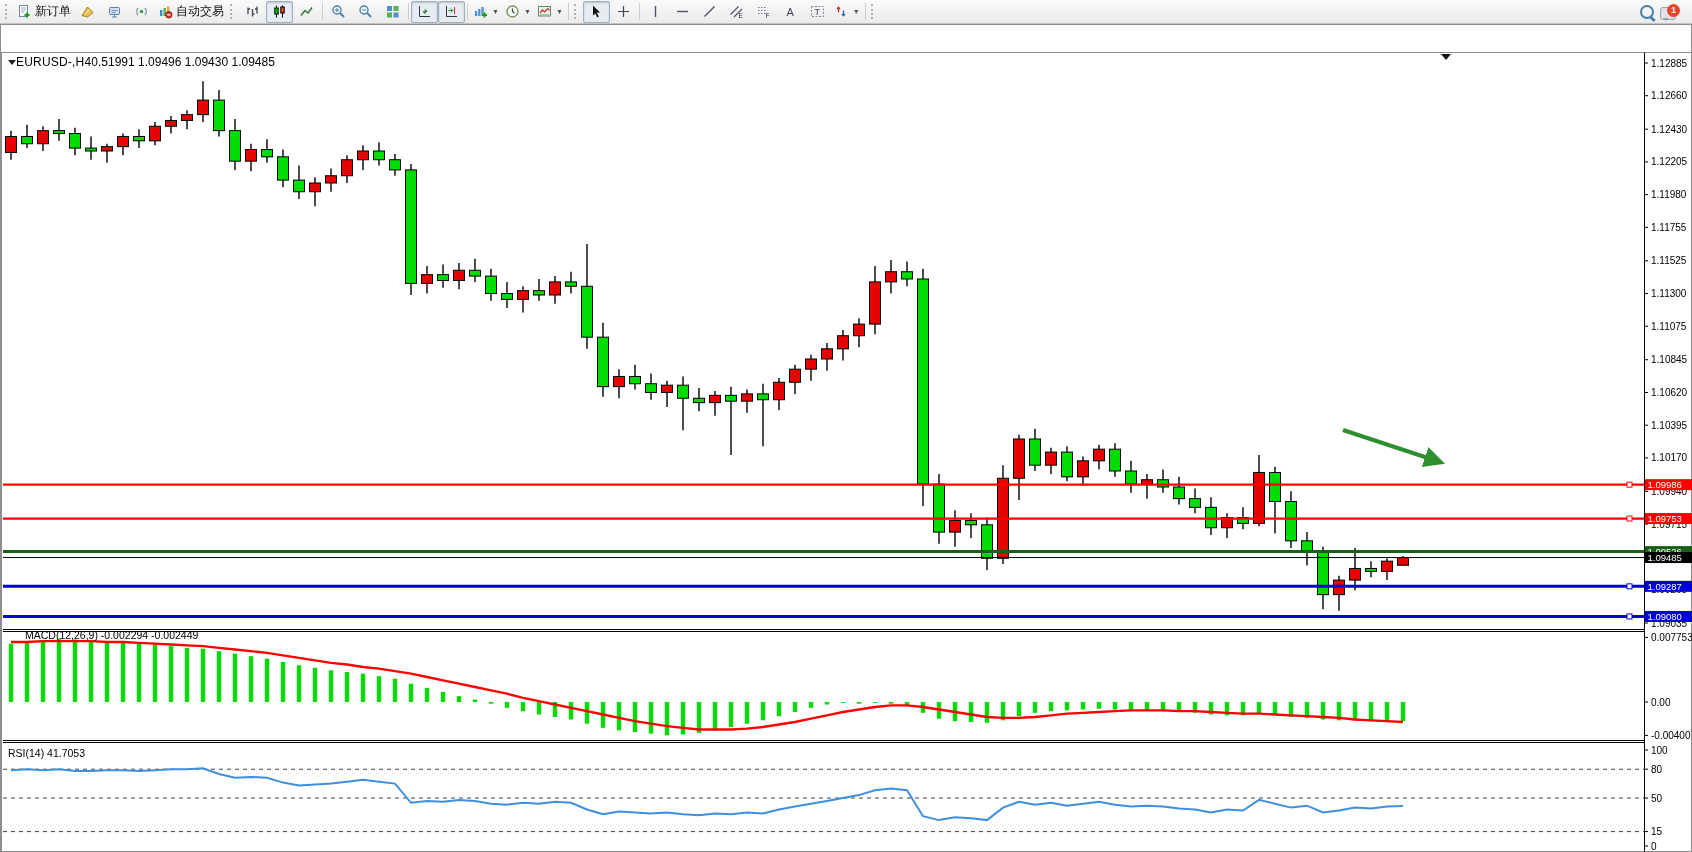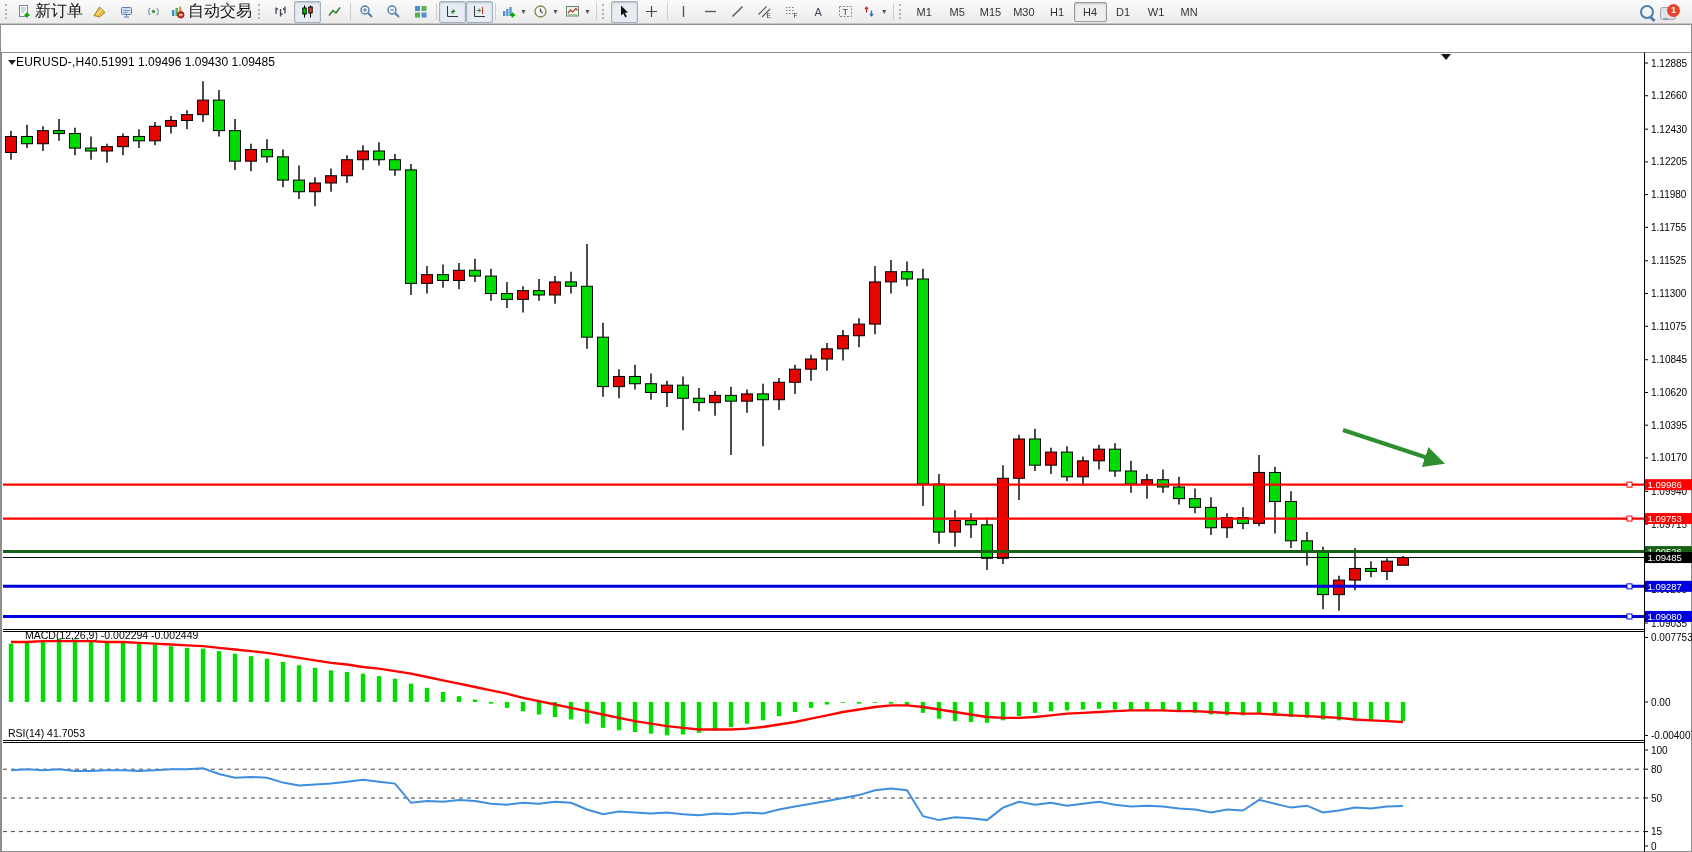--- a/index.html
+++ b/index.html
@@ -9,41 +9,41 @@
     background:linear-gradient(#fafafa,#ebebeb);border-bottom:1px solid #c3c3c3;
     display:flex;align-items:center;padding:0 2px;box-sizing:border-box;z-index:5}
   .grip{width:3px;height:15px;margin:0 4px 0 3px;border-left:2px dotted #b3b3b3}
   .sepv{width:1px;height:17px;background:#cdcdcd;margin:0 2px}
   .tbtn{height:20px;min-width:21px;display:flex;align-items:center;justify-content:center;
     padding:0 2px;border:1px solid transparent;border-radius:2px;font-size:12px;color:#222;gap:3px;cursor:default}
   .tbtn.pressed{background:#e7ecf2;border-color:#9fb0c0;box-shadow:inset 0 1px 2px #b8c2cc}
   .tf{font-size:11px;color:#333;padding:0 5px;height:18px}
   .tf.active{background:#efefef;border-color:#9a9a9a;box-shadow:inset 0 1px 2px #bbb}
   .caret{font-size:7px;color:#555;margin-left:1px}
-  .cjk{font-size:16px;color:#111;white-space:nowrap}
+  .cjk{font-size:12px;color:#111;white-space:nowrap}
   .right-cluster{margin-left:auto;display:flex;align-items:center;gap:6px;padding-right:8px}
   .mag{width:10px;height:10px;border:2px solid #4d7fae;border-radius:50%;position:relative;display:inline-block}
   .mag::after{content:"";position:absolute;width:2.5px;height:6px;background:#4d7fae;
     left:9px;top:9px;transform:rotate(-45deg)}
   .bubble{width:14px;height:11px;background:#dfe3e8;border:1px solid #9aa2aa;border-radius:3px;
     position:relative;display:inline-block}
   .bubble::after{content:"";position:absolute;left:2px;top:10px;border:3px solid transparent;border-top-color:#9aa2aa}
   .badge{position:absolute;top:1px;right:2px;min-width:13px;height:13px;background:#e8432d;color:#fff;
     border-radius:8px;font-size:9px;font-weight:bold;display:flex;align-items:center;justify-content:center;z-index:6}
   
   .chart-window{position:absolute;top:24px;left:0;width:1692px;height:828px;
     border:1px solid #8e8e8e;box-sizing:border-box;background:#fff}
   #chart-svg{position:absolute;top:27px;left:0}
   .chart-title{position:absolute;top:30px;left:7px;font-size:12px;color:#000;z-index:4;display:flex;align-items:center;}
   .tri-down{width:0;height:0;border:4px solid transparent;border-top:5px solid #222;margin-top:4px}
   .shift-marker{position:absolute;top:29px;left:1440px;width:0;height:0;
     border:5px solid transparent;border-top:6px solid #111;z-index:4}
   .ind-label{position:absolute;font-size:10.5px;color:#000;z-index:4;white-space:nowrap}
   #macd-label{top:604px;left:24px}
-  #rsi-label{top:702px;left:7px}
+  #rsi-label{top:722px;left:7px}
   .icon{display:inline-block;line-height:0}
 </style>
 </head>
 <body>
 
 <div class="toolbar">
   <div class="grip"></div>
 
   <div class="tbtn">
     <span class="icon">
@@ -287,31 +287,20 @@
           <path d="M4.5 8.5 L4.5 3.5 M3 5l1.5-1.8L6 5" stroke="#b33" fill="none" stroke-width="1.3"></path>
           <path d="M9.5 6.5 L9.5 11.5 M8 10l1.5 1.8L11 10" stroke="#36a" fill="none" stroke-width="1.3"></path>
         </svg>
     </span>
     <span class="caret">▼</span>
   </div>
 
   <div class="sepv"></div>
   <div class="grip"></div>
 
-  <div id="tf-group" style="display:flex;align-items:center">
-      <div class="tbtn tf">M1</div>
-      <div class="tbtn tf">M5</div>
-      <div class="tbtn tf">M15</div>
-      <div class="tbtn tf">M30</div>
-      <div class="tbtn tf">H1</div>
-      <div class="tbtn tf active">H4</div>
-      <div class="tbtn tf">D1</div>
-      <div class="tbtn tf">W1</div>
-      <div class="tbtn tf">MN</div>
-    </div>
 
   <div class="right-cluster">
     <span class="mag"></span>
     <span style="position:relative;width:22px;height:18px;display:inline-block">
       <span class="bubble" style="position:absolute;left:0;top:4px"></span>
       <span class="badge">1</span>
     </span>
   </div>
 </div>
 

